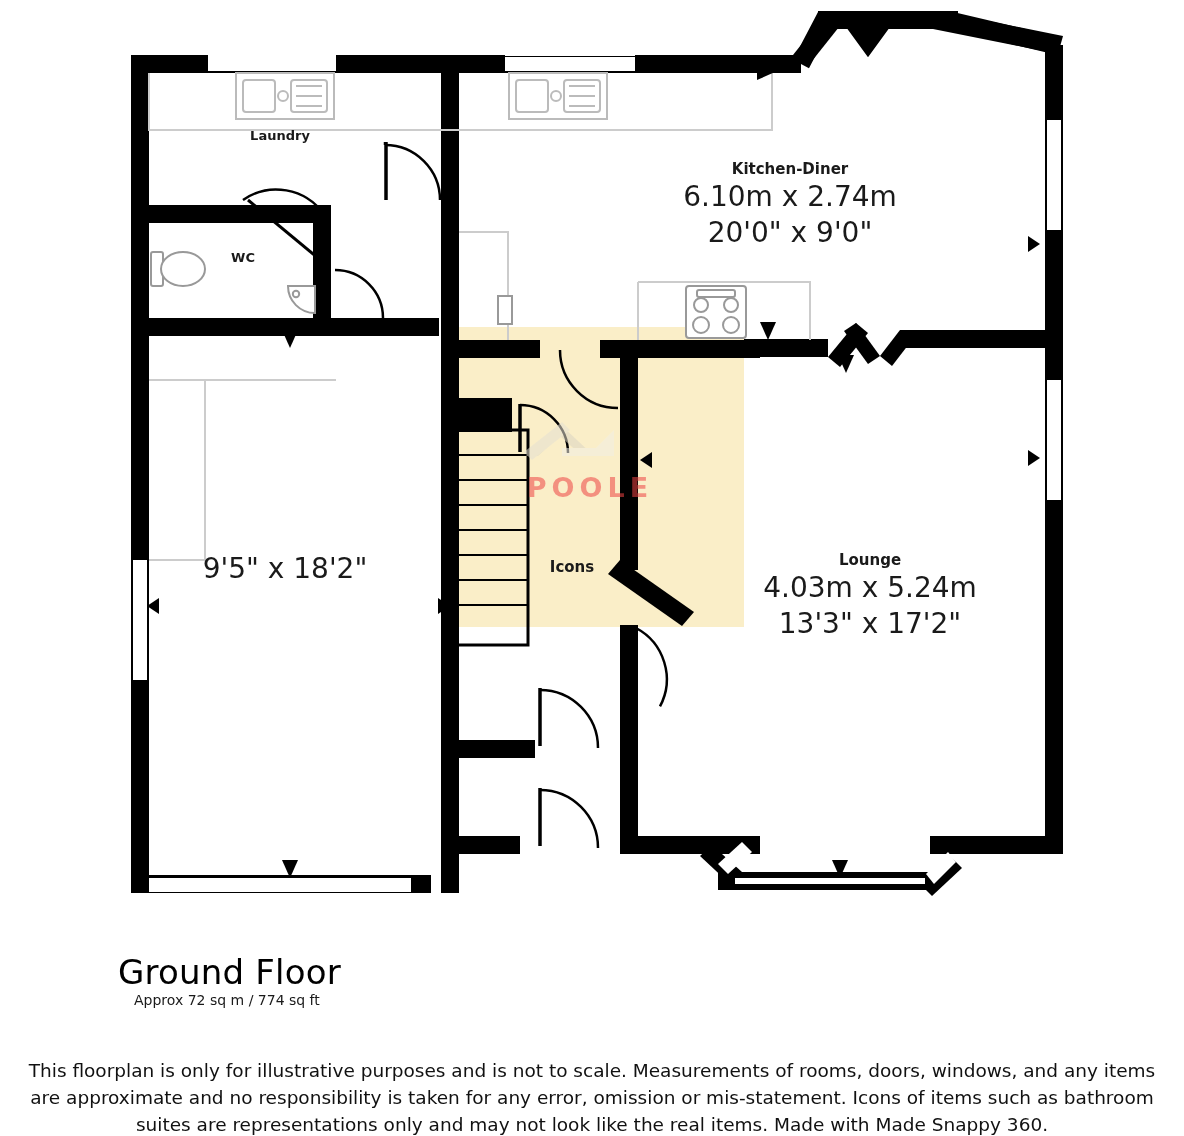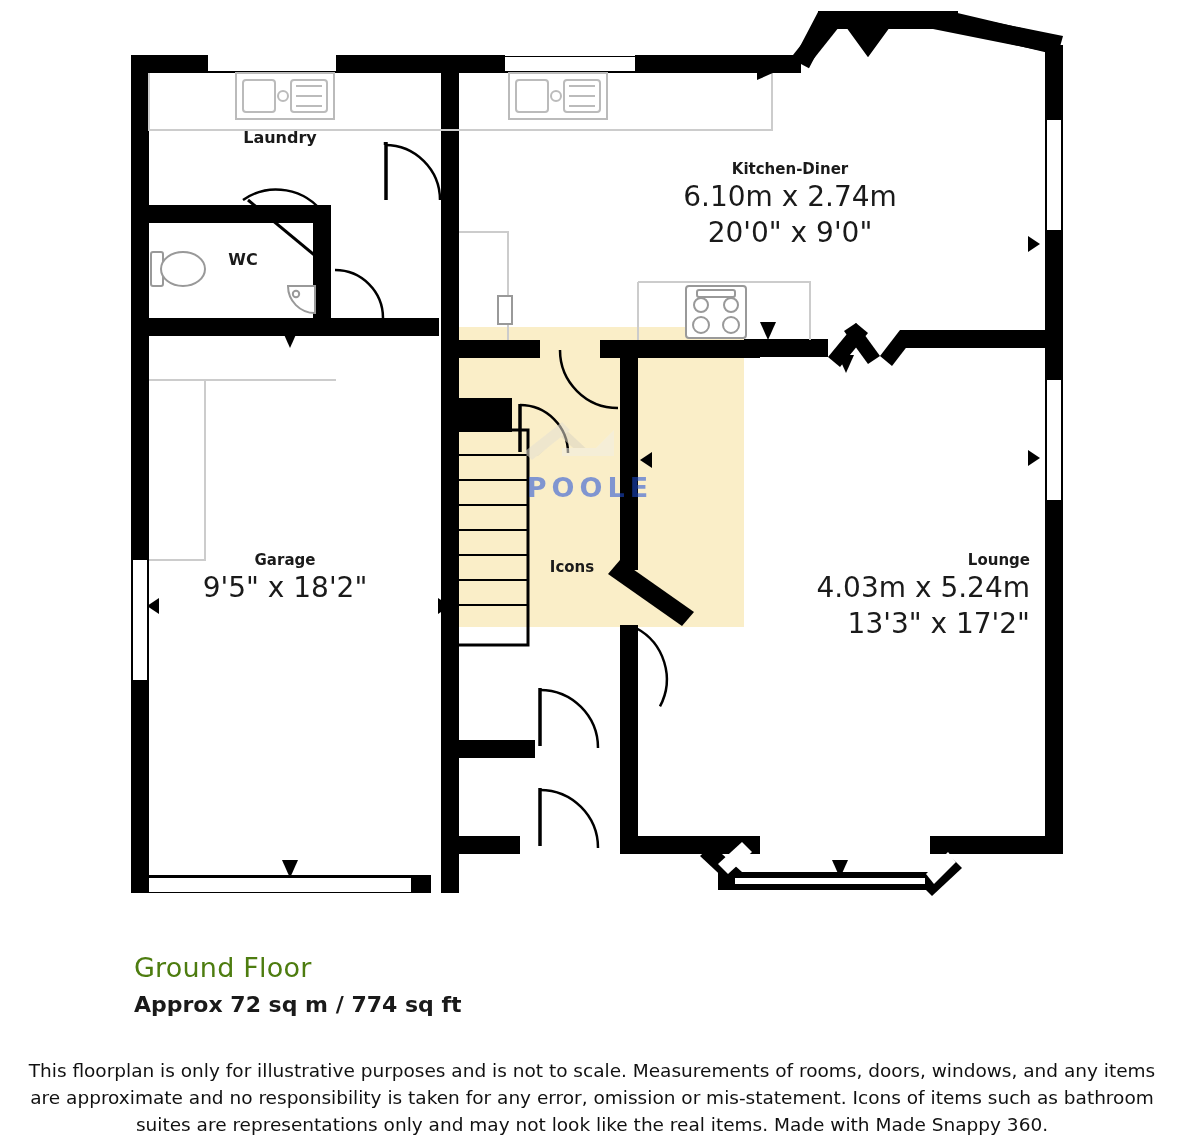--- a/index.html
+++ b/index.html
@@ -40,36 +40,36 @@
     font-weight: bold;
     font-size: 15px;
     display: block;
   }
   .label .dim {
     font-size: 28px;
     display: block;
     font-weight: normal;
   }
   .label.small .name {
-    font-size: 16px;
+    font-size: 13px;
   }
   .floor-title {
     position: absolute;
-    left: 134px;
+    left: 118px;
     top: 952px;
-    font-size: 27px;
-    color: #4d7c0f;
+    font-size: 34px;
+    color: #000000;
     letter-spacing: .2px;
   }
   .floor-area {
     position: absolute;
     left: 134px;
     top: 992px;
-    font-size: 22px;
-    font-weight: bold;
+    font-size: 14px;
+    font-weight: normal;
     color: #1a1a1a;
   }
   .disclaimer {
     position: absolute;
     left: 0;
     top: 1058px;
     width: 1184px;
     text-align: center;
     font-size: 18.5px;
     line-height: 1.45;
@@ -88,21 +88,21 @@
   }
   .watermark .wm-text {
     position: absolute;
     left: 0;
     top: 62px;
     width: 232px;
     text-align: center;
     font-size: 27px;
     font-weight: bold;
     letter-spacing: 5px;
-    color: #1d4ed8;
+    color: #ef4444;
     line-height: 1.35;
   }
 </style>
 </head>
 <body>
 
 <div id="floorplan-stage">
 
   <svg class="plan" viewBox="0 0 1184 1136">
 
@@ -322,29 +322,28 @@
     <span class="name">WC</span>
   </div>
 
   <div class="label" style="left:630px; top:160px; width:320px;">
     <span class="name">Kitchen-Diner</span>
     <span class="dim">6.10m x 2.74m</span>
     <span class="dim">20'0" x 9'0"</span>
   </div>
 
   <div class="label" style="left:130px; top:551px; width:310px;">
-    <span class="name">Garage</span>
     <span class="dim">9'5" x 18'2"</span>
   </div>
 
   <div class="label" style="left:492px; top:558px; width:160px;">
     <span class="name">Icons</span>
   </div>
 
-  <div class="label" style="left:710px; top:551px; width:320px;text-align:right;">
+  <div class="label" style="left:710px; top:551px; width:320px;">
     <span class="name">Lounge</span>
     <span class="dim">4.03m x 5.24m</span>
     <span class="dim">13'3" x 17'2"</span>
   </div>
 
   <div class="floor-title">Ground Floor</div>
   <div class="floor-area">Approx 72 sq m / 774 sq ft</div>
   <div class="disclaimer">This floorplan is only for illustrative purposes and is not to scale. Measurements of rooms, doors, windows, and any items are approximate and no responsibility is taken for any error, omission or mis-statement. Icons of items such as bathroom suites are representations only and may not look like the real items. Made with Made Snappy 360.</div>
 
 </div>

